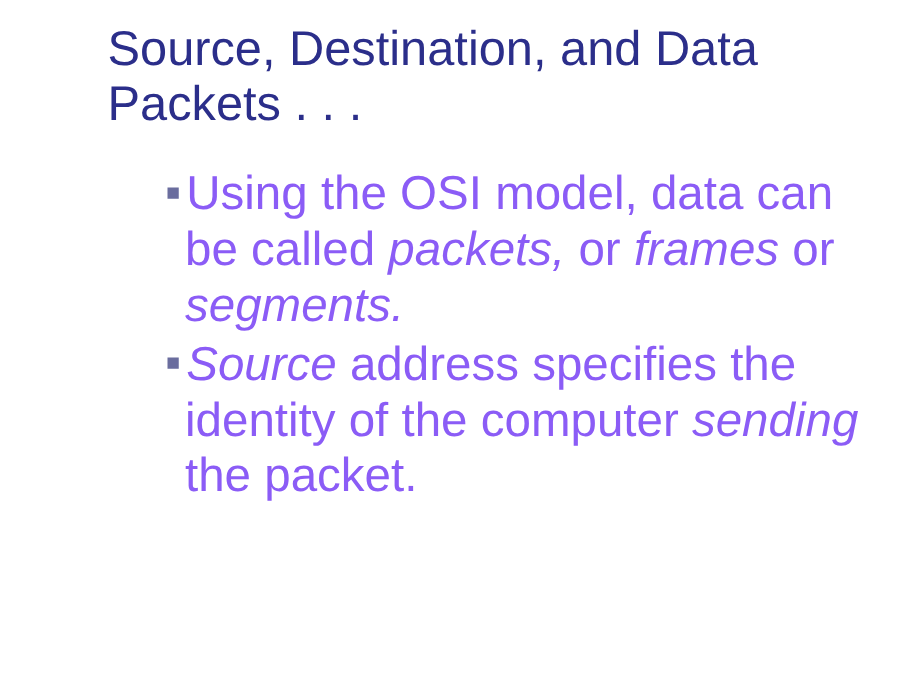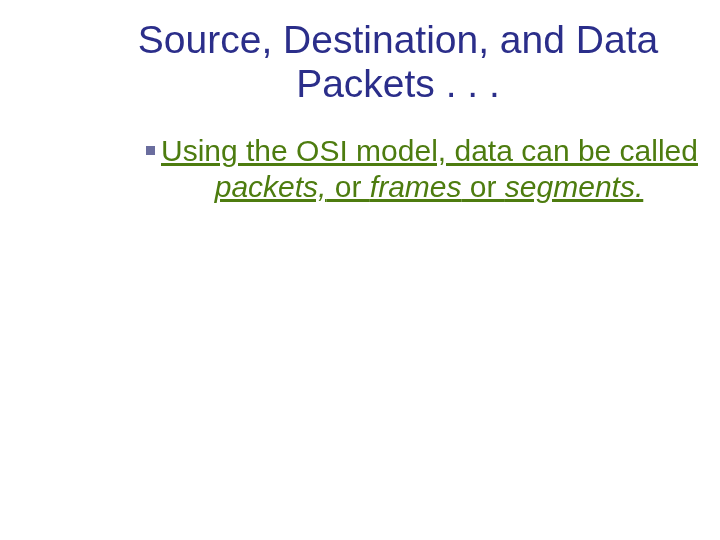--- a/index.html
+++ b/index.html
@@ -10,37 +10,35 @@
     background: #ffffff;
     font-family: Verdana, Geneva, sans-serif;
     color: #000;
     overflow: hidden;
   }
   .slide {
     box-sizing: border-box;
     width: 720px;
     height: 540px;
     padding: 18px 10px 10px 26px;
-    text-align: center;
   }
   .title {
     color: #2b2e8a;
     font-family: Verdana, Geneva, sans-serif;
     font-size: 39px;
     font-weight: 400;
     line-height: 1.12;
     margin: 0 0 28px 60px;
     letter-spacing: 0px;
   }
   .body {
     margin-left: 108px;
-    font-size: 30px;
+    font-size: 38px;
     line-height: 1.18;
-    color: #4d7c0f;
-    text-decoration: underline;
+    color: #8b5cf6;
   }
   .item {
     position: relative;
     margin-bottom: 2px;
     text-indent: -14px;
     padding-left: 14px;
   }
   .bullet {
     display: inline-block;
     width: 9px;
@@ -58,16 +56,19 @@
 
 <div class="slide">
   <h1 class="title">Source, Destination, and Data Packets . . .</h1>
 
   <div class="body">
 
     <div class="item">
       <span class="bullet"></span><span>Using the OSI model, data can be called </span><span class="it">packets,</span><span> or </span><span class="it">frames</span><span> or </span><span class="it">segments.</span>
     </div>
 
+    <div class="item">
+      <span class="bullet"></span><span class="it">Source</span><span> address specifies the identity of the computer </span><span class="it">sending</span><span> the packet.</span>
+    </div>
 
 
   </div>
 </div>
 
 </body></html>

